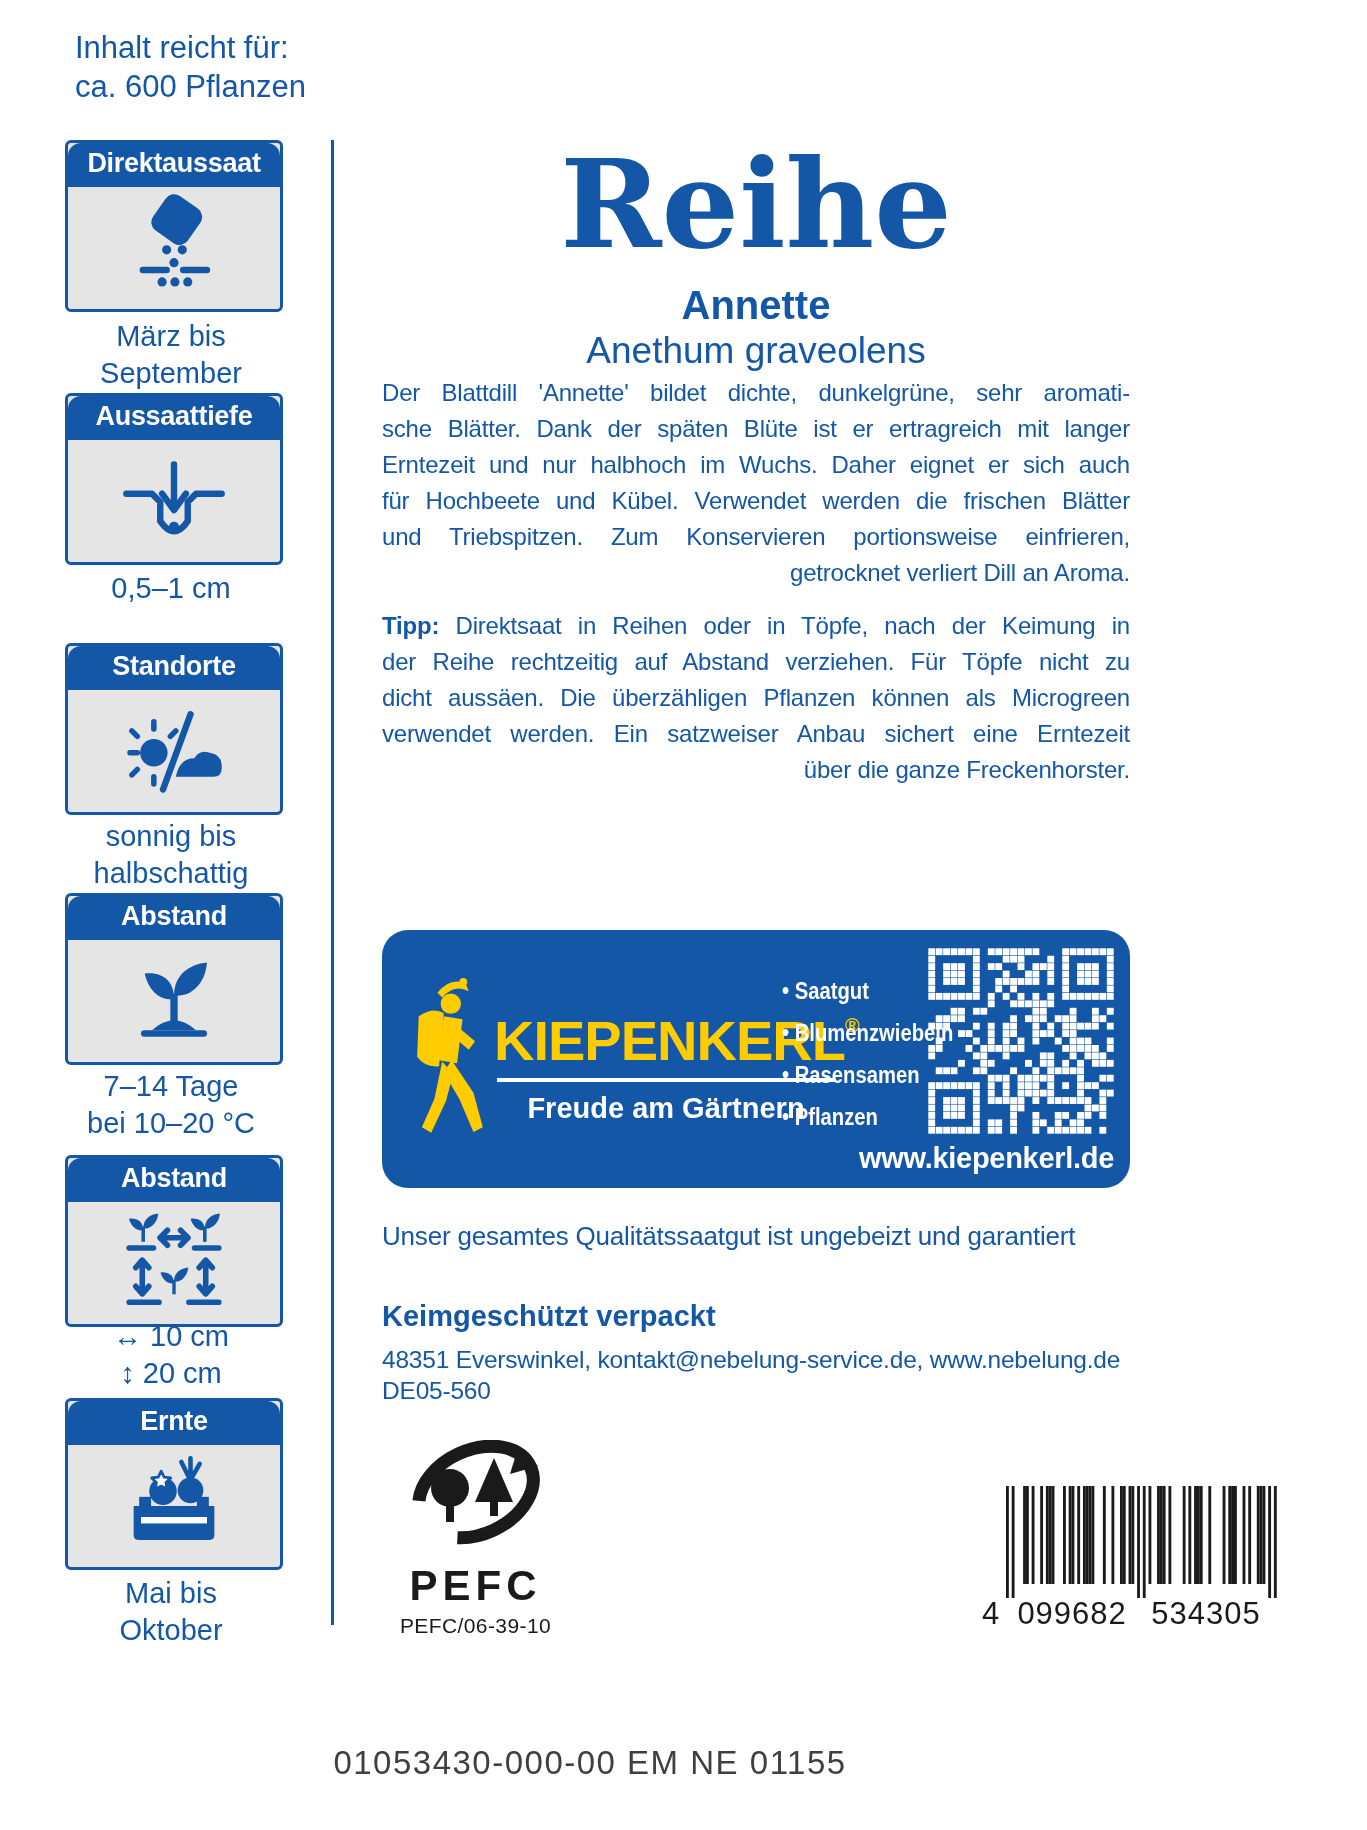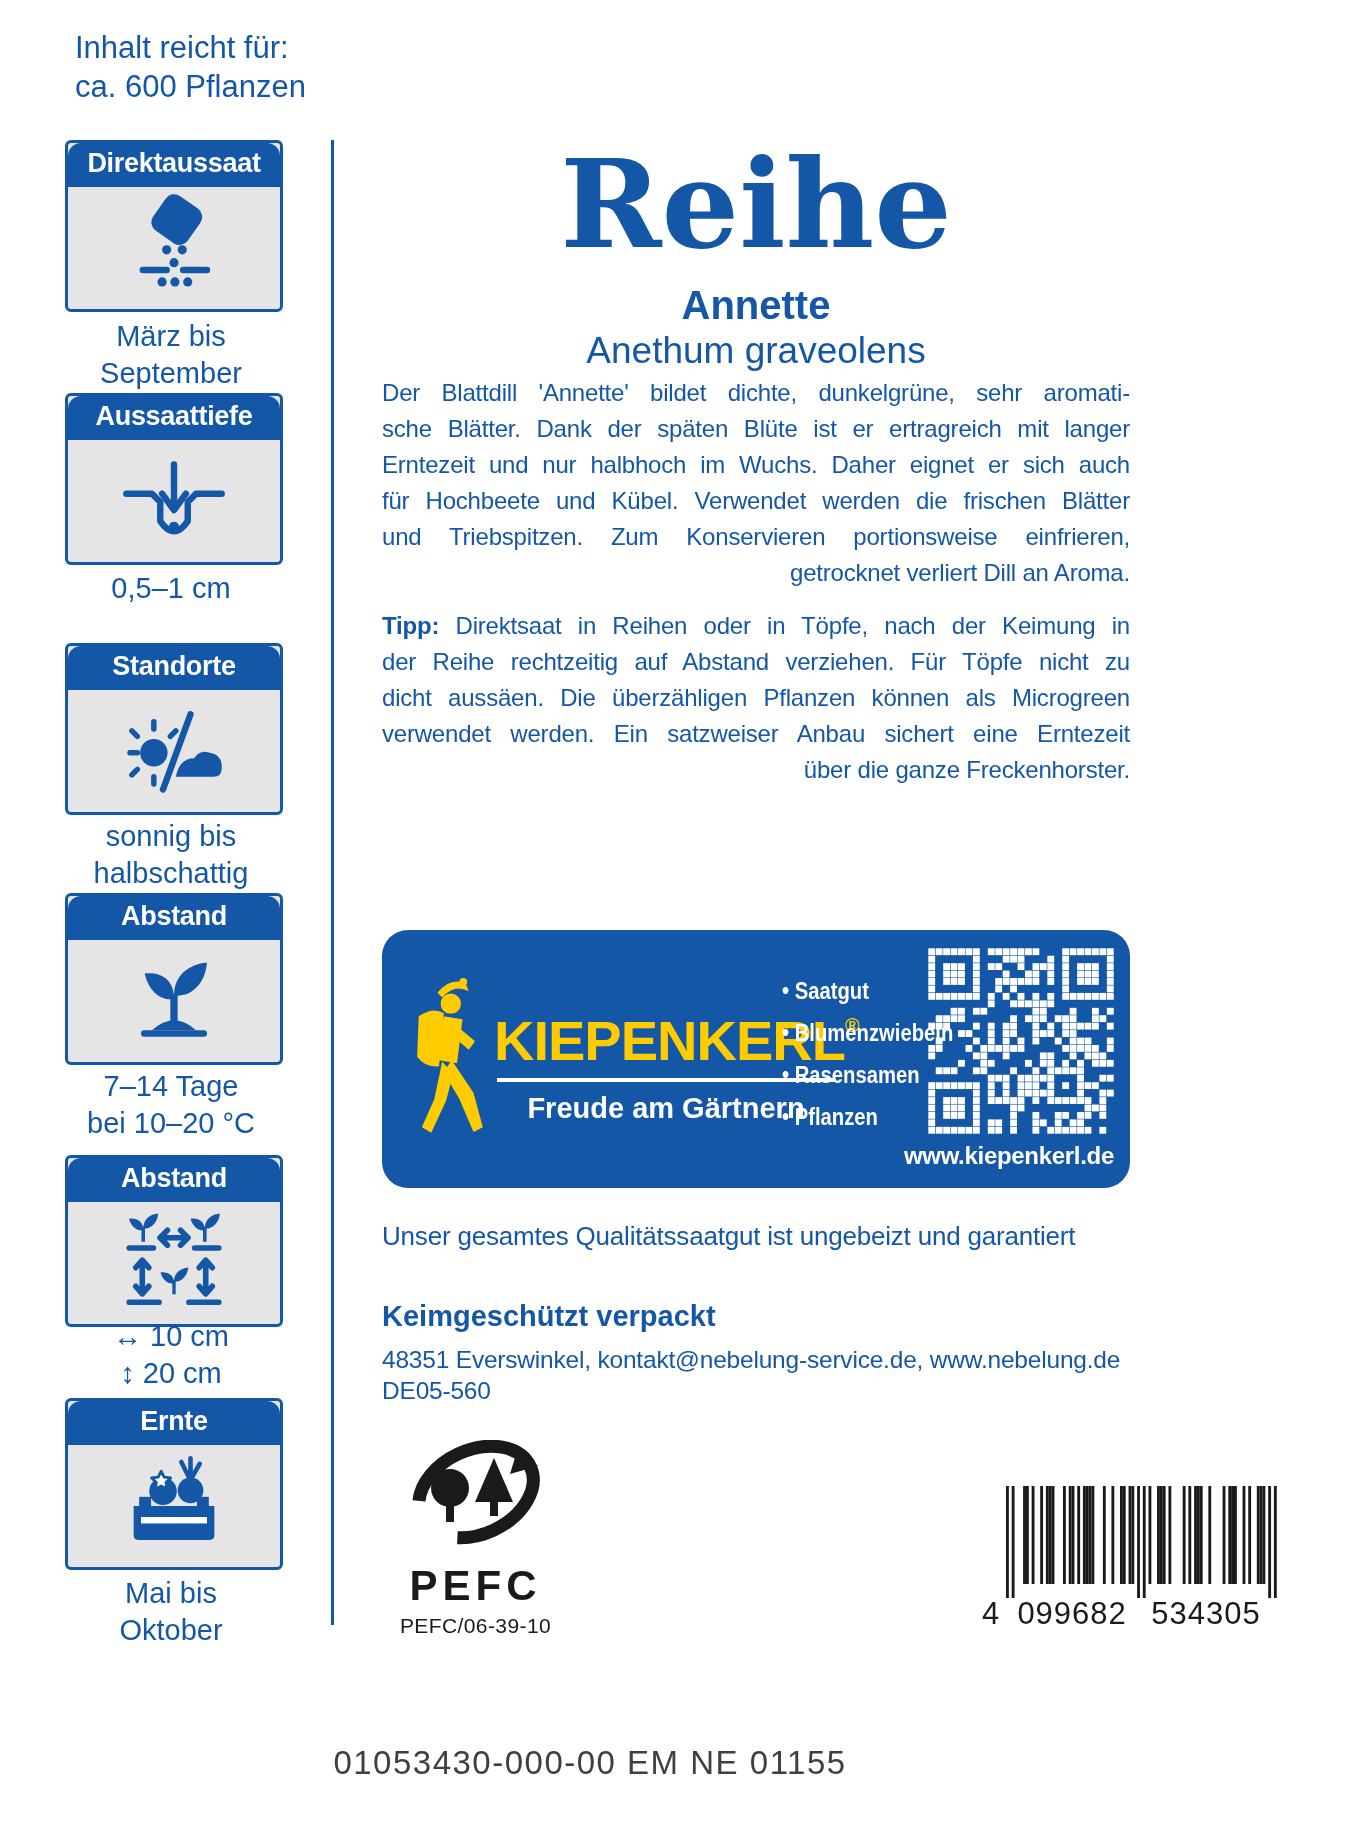--- a/index.html
+++ b/index.html
@@ -32,21 +32,21 @@
   
   .banner{left:382px;top:930px;width:748px;height:258px;background:#1457a6;border-radius:26px;}
   .brandword{left:112px;top:78px;color:#ffcc00;font-weight:bold;font-size:56px;letter-spacing:-1px;white-space:nowrap;}
   .brandword sup{font-size:20px;vertical-align:28px;letter-spacing:0;}
   .brandrule{left:115px;top:148px;width:338px;height:4px;background:#ffffff;}
   .slogan{left:115px;top:162px;width:338px;text-align:center;color:#ffffff;font-weight:bold;font-size:29px;}
   .products{left:400px;top:40px;color:#ffffff;font-weight:bold;font-size:23px;line-height:42px;
     transform:scaleX(0.88);transform-origin:left top;white-space:nowrap;}
   .products div::before{content:"• ";}
   .qr{right:16px;top:18px;}
-  .website{right:16px;top:212px;color:#ffffff;font-weight:bold;font-size:24px;letter-spacing:-0.3px;}
+  .website{right:16px;top:212px;color:#ffffff;font-weight:bold;font-size:29px;letter-spacing:-0.3px;}
   
   .quality{top:1216px;font-size:26px;line-height:41px;letter-spacing:-0.2px;}
   .packnote{top:1300px;font-size:29px;font-weight:bold;}
   .distrib{top:1344px;font-size:24.5px;line-height:31px;letter-spacing:-0.2px;}
   
   .pefc{left:388px;top:1440px;width:175px;text-align:center;color:#1a1a1a;}
   .pefc-name{font-weight:bold;font-size:42px;letter-spacing:5px;margin-top:2px;font-family:"Liberation Sans",sans-serif;}
   .pefc-code{font-size:21px;letter-spacing:0.4px;margin-top:4px;}
   
   .barcode{left:980px;top:1486px;}

